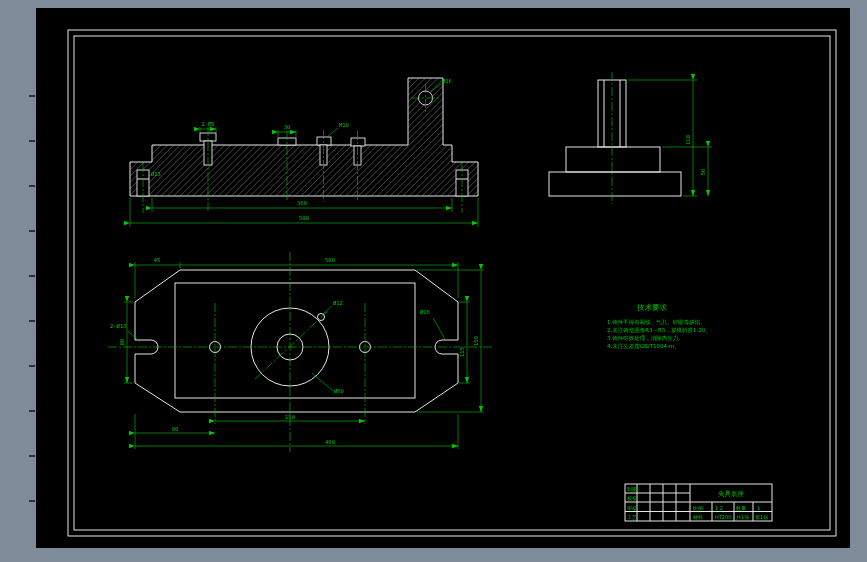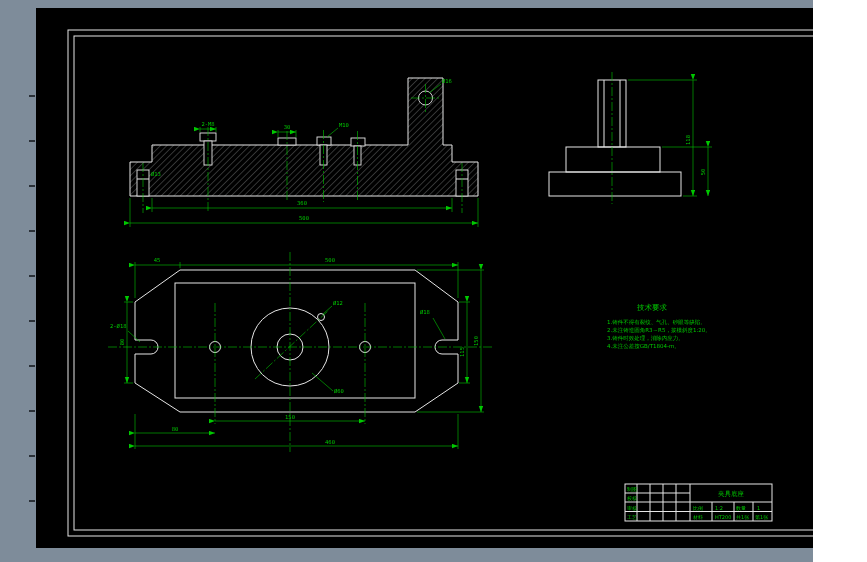--- a/index.html
+++ b/index.html
@@ -1,17 +1,17 @@
 <!DOCTYPE html>
 <html style="--app_bg: #7e8c9a; --sheet_bg: #000000; --line: #e6e6e6; --dim: #00c800;"><head>
 <meta charset="utf-8">
 <style>
   html,body{margin:0;padding:0;}
   body{font-family:"DejaVu Sans",sans-serif;}
-  .stage{position:relative;width:805px;height:562px;background:var(--app_bg,#7e8c9a);overflow:hidden;padding-left:8px;}
+  .stage{position:relative;width:867px;height:562px;background:var(--app_bg,#7e8c9a);overflow:hidden;}
   .stage svg{position:absolute;left:0;top:0;}
   .wl{stroke:var(--line,#e6e6e6);stroke-width:1;fill:none;}
   .hatched{fill:url(#hatch);stroke:var(--line,#e6e6e6);stroke-width:1;}
   .feat{fill:#000;stroke:var(--line,#e6e6e6);stroke-width:0.9;}
   .cl{stroke:var(--dim,#00c800);stroke-width:0.6;stroke-dasharray:9 2 2 2;fill:none;}
   .gl{stroke:var(--dim,#00c800);stroke-width:0.6;fill:none;}
   .arr2{marker-start:url(#arr);marker-end:url(#arr);}
   .dim{fill:var(--dim,#00c800);font:5.5px "DejaVu Sans Mono",monospace;}
   .note-title{fill:var(--dim,#00c800);font:7.5px "DejaVu Sans",sans-serif;}
   .note-line{fill:var(--dim,#00c800);font:5.5px "DejaVu Sans",sans-serif;}

